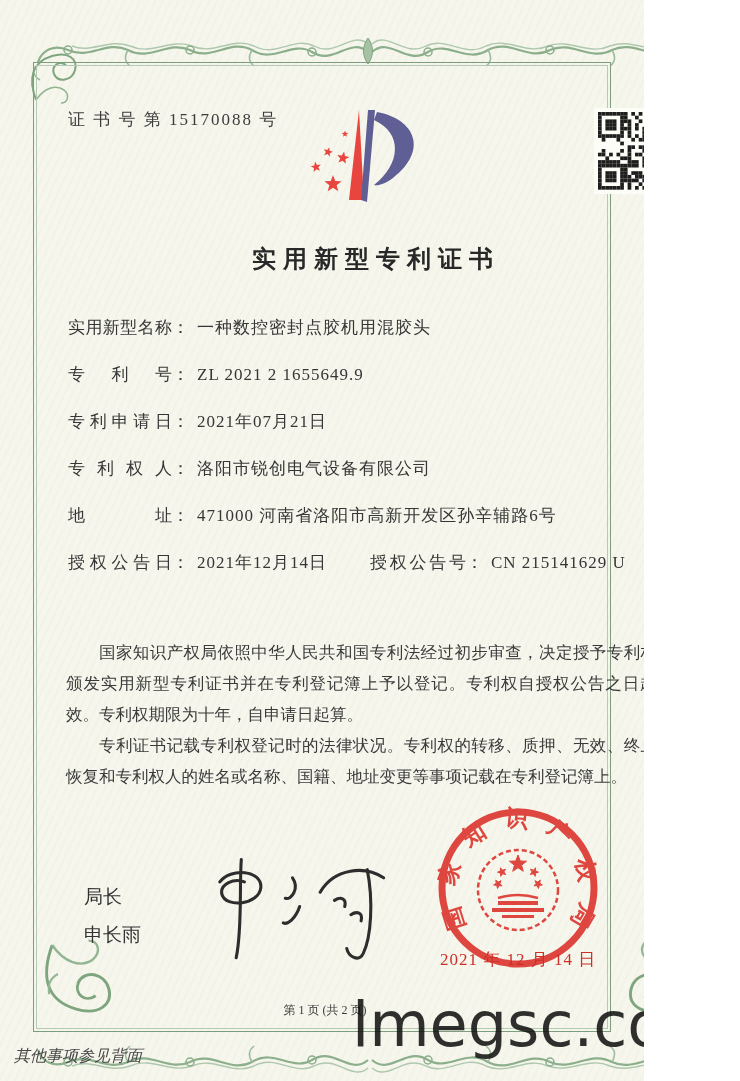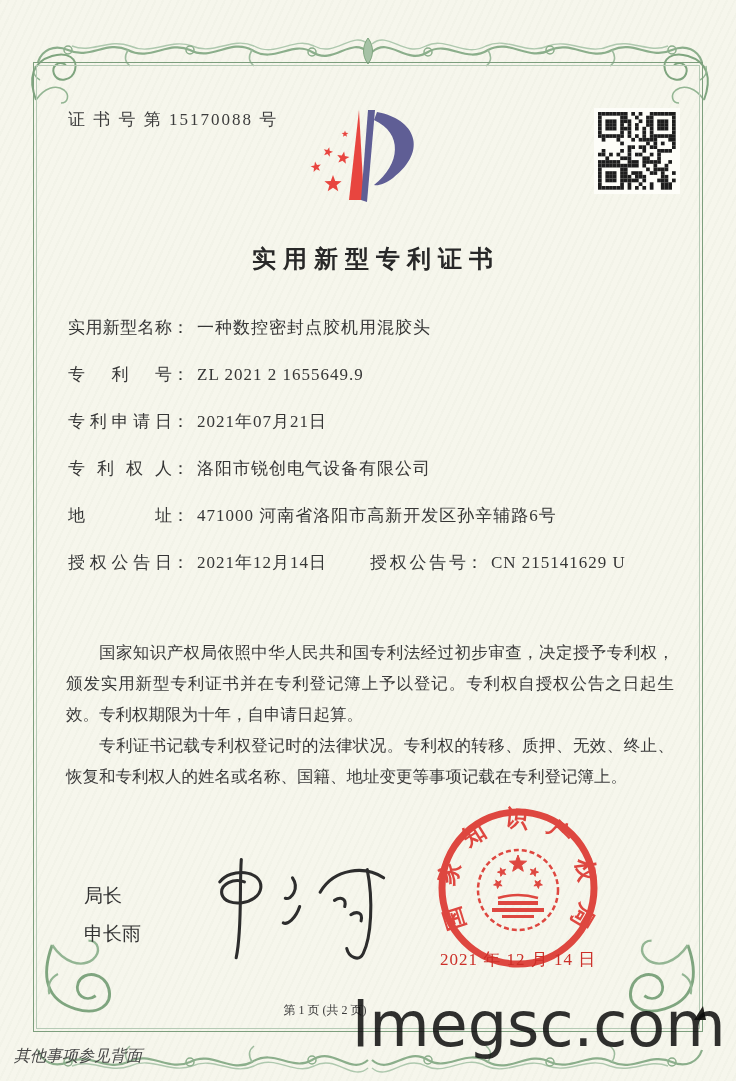--- a/index.html
+++ b/index.html
@@ -2,21 +2,21 @@
 <html><head>
 <meta charset="utf-8">
 <style>
   html,body{margin:0;padding:0;}
   body{
     width:740px;height:1081px;overflow:hidden;
     font-family:"Liberation Serif","DejaVu Serif",serif;
     background:#ffffff;
   }
   .page{
-    position:relative;width:736px;height:1081px;
+    position:relative;width:644px;height:1081px;
     background:#f6f6ec;
     background-image:repeating-linear-gradient(115deg, rgba(140,160,130,0.035) 0 2px, rgba(0,0,0,0) 2px 7px);
     overflow:hidden;
   }
   .ornaments{position:absolute;left:0;top:0;width:740px;height:1081px;pointer-events:none;}
   .frame-outer{
     position:absolute;left:33px;top:62px;right:33px;bottom:49px;
     border:1.5px solid #7d9e7d;
   }
   .frame-inner{
@@ -52,21 +52,21 @@
   .grant-right .flabel{width:96px;}
   .body-text{
     position:absolute;left:66px;top:637px;width:608px;
     font-size:16.5px;line-height:31px;color:#3a3a3a;
     text-align:justify;
   }
   .body-text p{margin:0;text-indent:2em;}
   .sign-block{
     position:absolute;left:84px;top:878px;
     font-size:19px;color:#333;line-height:38px;
-    font-family:Liberation Mono, monospace;
+    font-family:Liberation Sans, sans-serif;
   }
   .signature-svg{position:absolute;left:185px;top:846px;}
   .seal{position:absolute;left:428px;top:798px;}
   .seal-date{
     position:absolute;left:428px;top:948px;width:180px;text-align:center;
     font-size:17px;color:#cc2f28;letter-spacing:1px;
   }
   .page-no{
     position:absolute;left:0;top:1002px;width:650px;text-align:center;
     font-size:12px;color:#3a3a3a;

